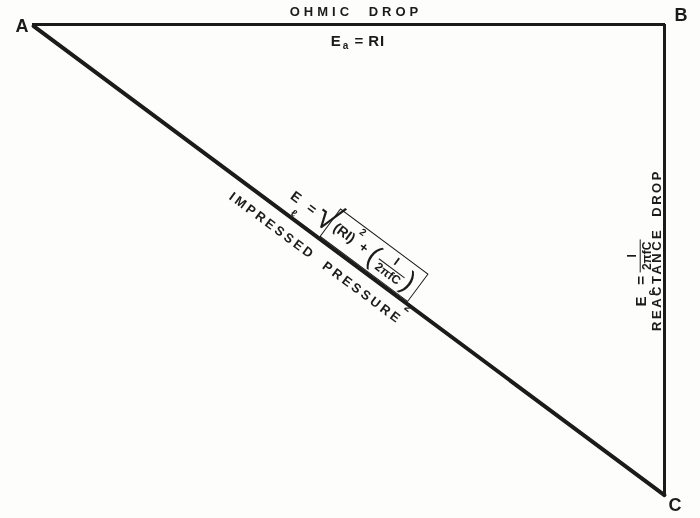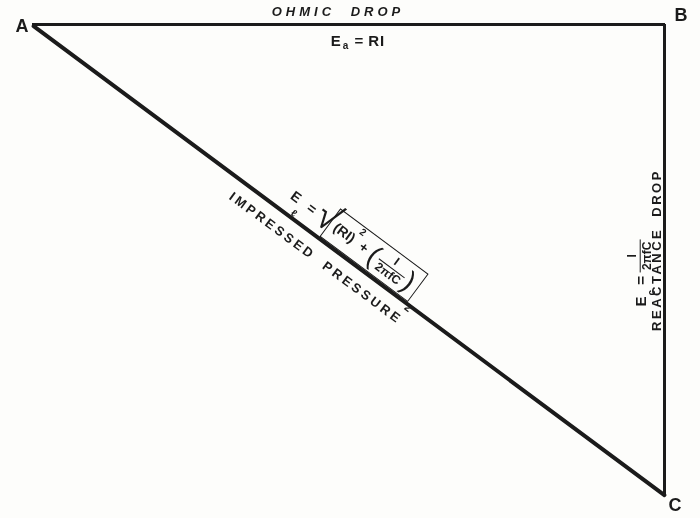--- a/index.html
+++ b/index.html
@@ -35,23 +35,23 @@
   .vtx-b { left: 681px; top: 15px; }
   .vtx-c { left: 675px; top: 505px; }
   
   .lbl {
     position: absolute;
     white-space: nowrap;
     font-weight: bold;
     font-size: 13px;
   }
   .lbl-ohmic {
-    left: 338px; top: 11px;
+    left: 356px; top: 11px;
     transform: translate(-50%,-50%);
-    letter-spacing: 4px; word-spacing: 8px; font-style: italic;
+    letter-spacing: 4px; word-spacing: 8px;
   }
   .lbl-reactance {
     left: 656px; top: 250px;
     transform: translate(-50%,-50%) rotate(-90deg);
     letter-spacing: 2.5px; word-spacing: 5px;
   }
   .lbl-impressed {
     left: 316px; top: 258px;
     transform: translate(-50%,-50%) rotate(36.63deg);
     letter-spacing: 3px; word-spacing: 6px;

